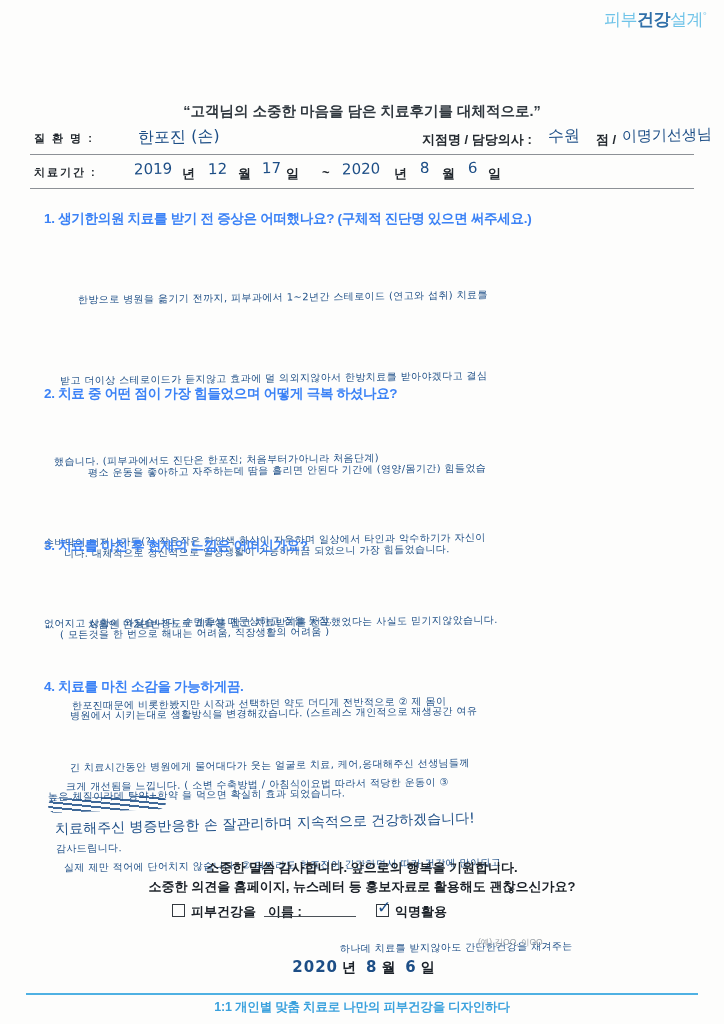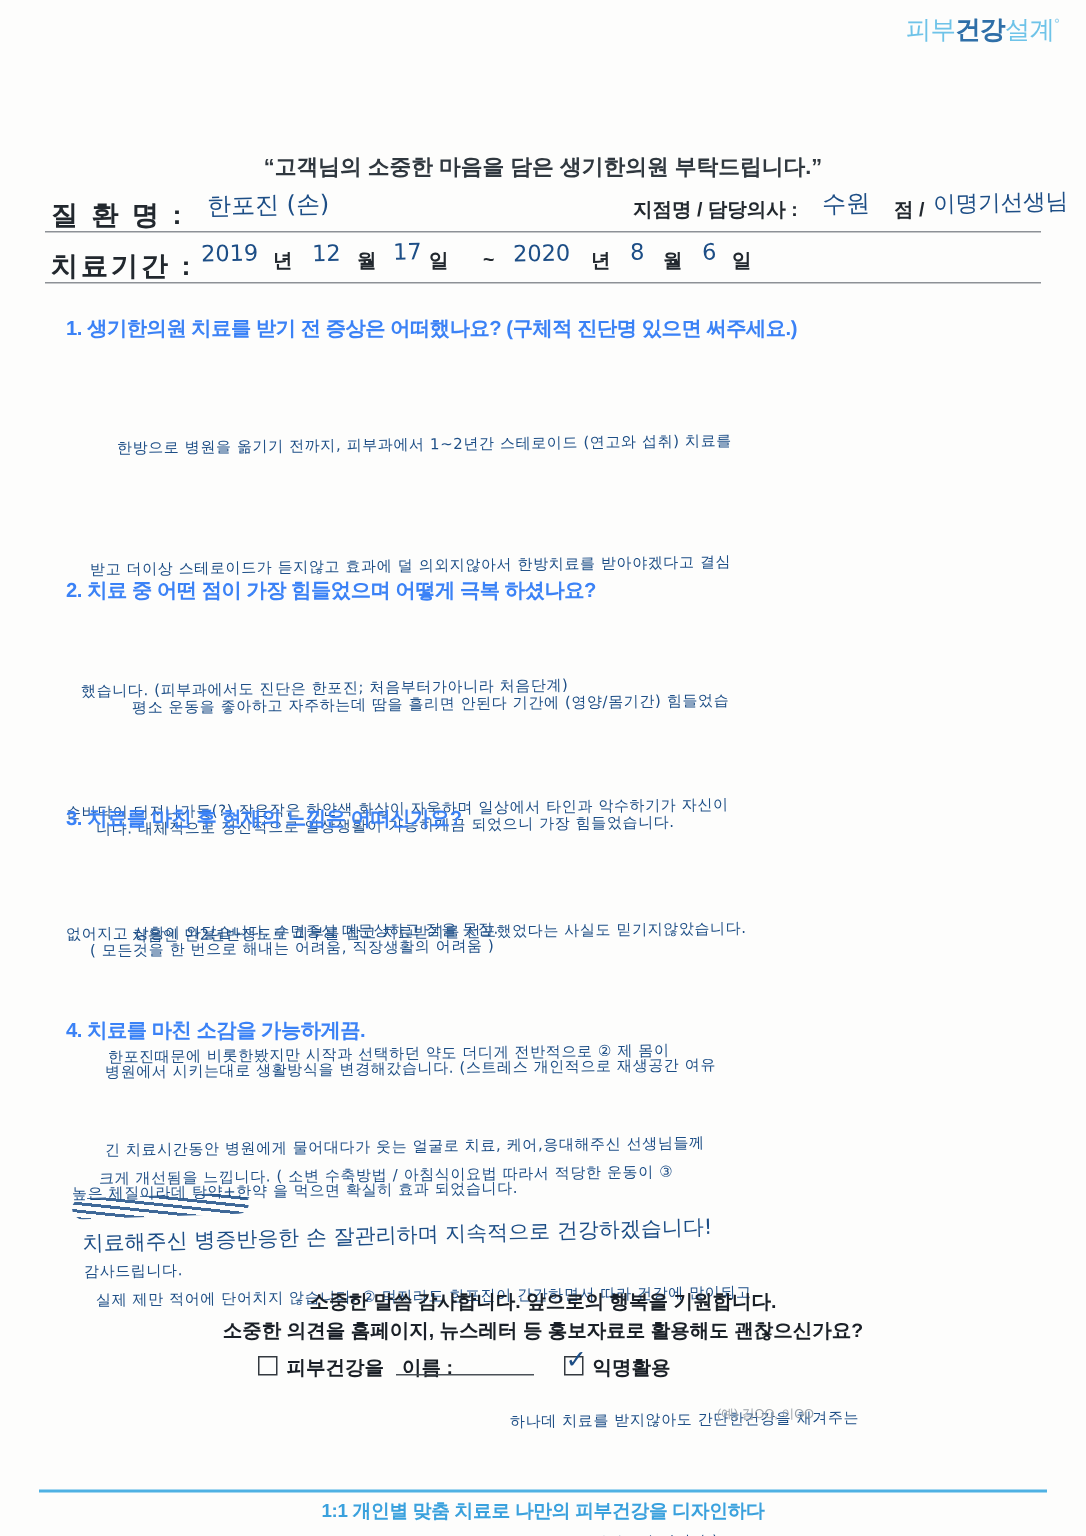--- a/index.html
+++ b/index.html
@@ -73,21 +73,21 @@
     position: absolute;
     left: 30px;
     width: 664px;
     height: 26px;
     border-bottom: 1px solid #8d9196;
   }
   .row1 { top: 128px; }
   .row2 { top: 162px; }
   .f-label {
     position: absolute;
-    font-size: 18px;
+    font-size: 11px;
     font-weight: bold;
     color: #22282e;
     letter-spacing: 2px;
     top: 3px;
   }
   .f-sub {
     position: absolute;
     font-size: 13px;
     font-weight: bold;
     color: #22282e;
@@ -262,21 +262,21 @@
 </style>
 </head>
 <body>
 
 <div class="page">
 
   <div class="brand">
     <span class="b-light">피부</span><span class="b-dark">건강</span><span class="b-light">설계</span><span class="b-sup">°</span>
   </div>
 
-  <div class="subtitle">“고객님의 소중한 마음을 담은 생기한의원 부탁드립니다.”</div>
+  <div class="subtitle">“고객님의 소중한 마음을 담은 치료후기를 대체적으로.”</div>
 
   <div class="field-row row1">
     <span class="f-label" style="left:4px;">질 환 명 :</span>
     <span class="hand hand-blue" style="left:108px; top:-1px; font-size:16px;">한포진 (손)</span>
     <span class="f-sub" style="left:392px;">지점명 / 담당의사 :</span>
     <span class="hand hand-blue" style="left:518px; top:-2px; font-size:16px;">수원</span>
     <span class="f-sub" style="left:566px;">점 /</span>
     <span class="hand hand-blue" style="left:592px; top:-2px; font-size:15px;">이명기선생님</span>
   </div>
 
@@ -355,17 +355,22 @@
       <span class="box"></span><span>피부건강을</span>
     </span>
     <span class="chk" style="left:268px;">이름 :</span>
     <span class="chk" style="left:376px;">
       <span class="box"><span class="check-mark">✓</span></span><span>익명활용</span>
     </span>
   </div>
   <div class="name-line"></div>
   <div class="ex-note">(예) 김OO, 이OO</div>
 
+  <div class="date-row">
+    <span class="date-hand">2020</span><span>년</span>
+    <span class="date-hand">8</span><span>월</span>
+    <span class="date-hand">6</span><span>일</span>
+  </div>
 
   <div class="bottom-rule"></div>
   <div class="tagline">1:1 개인별 맞춤 치료로 나만의 피부건강을 디자인하다</div>
 
 </div>
 
 </body></html>

